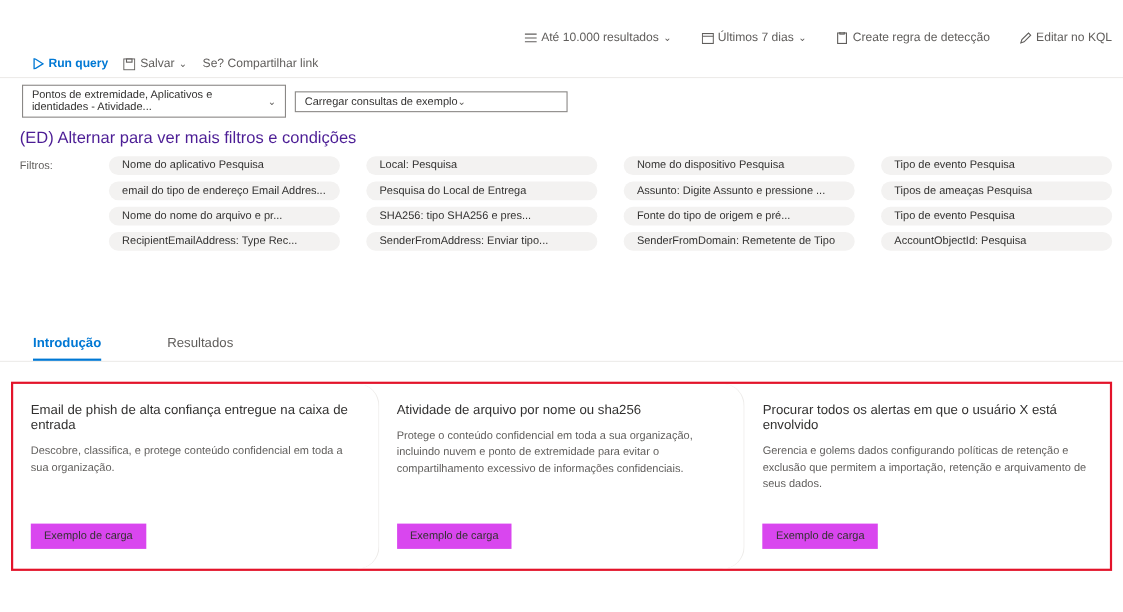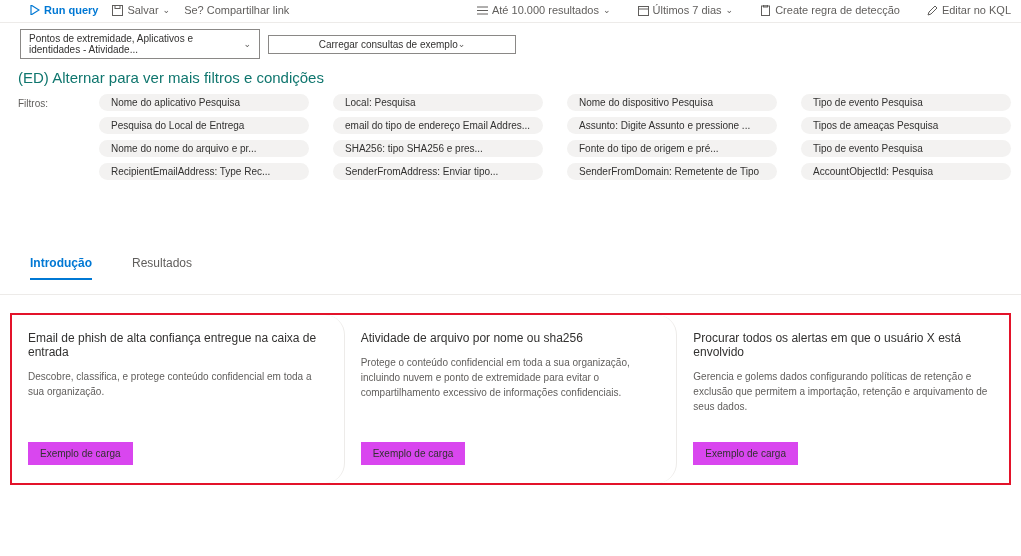--- a/index.html
+++ b/index.html
@@ -1,35 +1,35 @@
 <!DOCTYPE html>
 <html><head>
 <meta charset="utf-8">
 <style>
   * { box-sizing: border-box; margin: 0; padding: 0; }
   body { font-family: "Segoe UI", Arial, sans-serif; font-size: 11px; color: #323130; background: #fff; width: 1021px; }
   .toolbar { display: flex; align-items: center; padding: 4px 10px 6px 30px; border-bottom: 1px solid #edebe9; gap: 14px; }
-  .toolbar .left { display: flex; align-items: flex-end; gap: 14px; }
+  .toolbar .left { display: flex; align-items: flex-end; gap: 14px; margin-top: 48px; }
   .toolbar .right { margin-left: auto; display: flex; align-items: flex-end; gap: 27px; }
   .tb-btn { display: flex; align-items: center; gap: 4px; color: #605e5c; cursor: pointer; }
   .tb-btn.primary { color: #0078d4; font-weight: 600; }
   .tb-btn.label { color: #605e5c; }
   .icon { display: inline-block; }
   .icon svg { display: block; }
   .row2 { display: flex; gap: 8px; padding: 6px 10px 6px 20px; align-items: center; }
-  .dropdown { border: 1px solid #8a8886; padding: 3px 8px; font-size: 10px; color: #323130; display: flex; align-items: center; justify-content: center; background: #fff; cursor: pointer; }
+  .dropdown { border: 1px solid #8a8886; padding: 3px 8px; font-size: 10px; color: #323130; display: flex; align-items: center; justify-content: flex-start; background: #fff; cursor: pointer; }
   .dropdown:first-child { width: 240px; }
   .dropdown:nth-child(2) { width: 248px; }
   .chev { font-size: 9px; color: #605e5c; }
-  .heading { font-size: 15px; padding: 4px 10px 6px 18px; color: #0f766e; }
+  .heading { font-size: 15px; padding: 4px 10px 6px 18px; color: #4c1d95; }
   .filters-wrap { display: flex; padding: 2px 10px 10px 18px; gap: 10px; justify-content: space-between; }
   .filters-label { font-size: 10px; color: #605e5c; padding-top: 4px; width: 40px; }
   .filters-grid { display: grid; grid-template-columns: repeat(4, 210px); gap: 6px 24px; }
   .pill { background: #f3f2f1; border-radius: 10px; padding: 3px 12px; font-size: 10px; color: #323130; white-space: nowrap; overflow: hidden; text-overflow: ellipsis; cursor: pointer; }
-  .tabs { display: flex; gap: 40px; padding: 60px 10px 14px 30px; border-bottom: 1px solid #edebe9; }
+  .tabs { display: flex; gap: 60px; padding: 60px 10px 0 30px; border-bottom: 1px solid #edebe9; }
   .tab { padding: 6px 0 8px 0; font-size: 12px; color: #605e5c; cursor: pointer; }
   .tab.active { color: #0078d4; border-bottom: 2px solid #0078d4; font-weight: 600; }
   .cards-outline { border: 2px solid #e3132a; margin: 18px 10px 8px 10px; padding: 0; display: flex; }
   .card { flex: 1; padding: 16px 16px 18px 16px; border-right: 1px solid #edebe9; display: flex; flex-direction: column; border-radius: 20px; }
   .card:last-child { border-right: none; }
   .card-title { font-size: 12px; color: #323130; margin-bottom: 10px; }
   .card-desc { font-size: 10px; color: #605e5c; line-height: 1.5; margin-bottom: 28px; flex: 1; }
   .card-btn { background: #d946ef; border: none; padding: 6px 12px; font-size: 10px; color: #323130; cursor: pointer; align-self: flex-start; }
 </style>
 </head>
@@ -114,22 +114,22 @@
 
 <div class="heading">(ED) Alternar para ver mais filtros e condições</div>
 
 <div class="filters-wrap">
   <div class="filters-label">Filtros:</div>
   <div class="filters-grid">
     <div class="pill">Nome do aplicativo Pesquisa</div>
     <div class="pill">Local: Pesquisa</div>
     <div class="pill">Nome do dispositivo Pesquisa</div>
     <div class="pill">Tipo de evento Pesquisa</div>
+    <div class="pill">email do tipo de endereço Email Addres...</div>
     <div class="pill">Pesquisa do Local de Entrega</div>
-    <div class="pill">email do tipo de endereço Email Addres...</div>
     <div class="pill">Assunto: Digite Assunto e pressione ...</div>
     <div class="pill">Tipos de ameaças Pesquisa</div>
     <div class="pill">Nome do nome do arquivo e pr...</div>
     <div class="pill">SHA256: tipo SHA256 e pres...</div>
     <div class="pill">Fonte do tipo de origem e pré...</div>
     <div class="pill">Tipo de evento Pesquisa</div>
     <div class="pill">RecipientEmailAddress: Type Rec...</div>
     <div class="pill">SenderFromAddress: Enviar tipo...</div>
     <div class="pill">SenderFromDomain: Remetente de Tipo</div>
     <div class="pill">AccountObjectId: Pesquisa</div>

